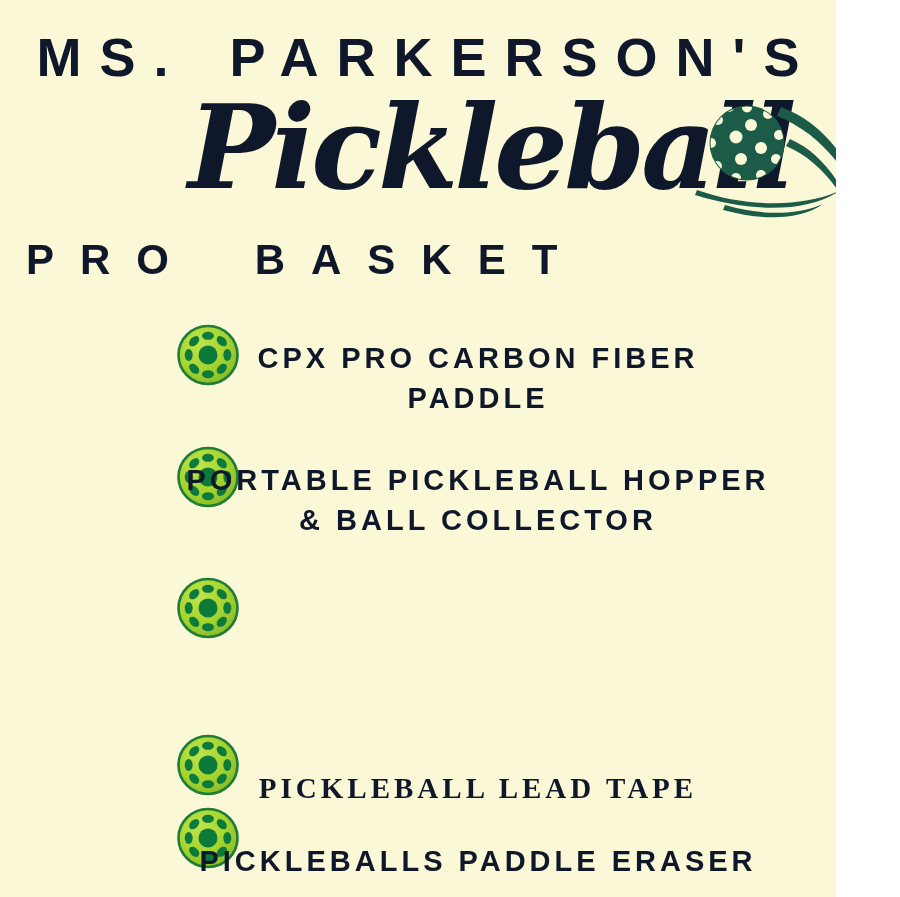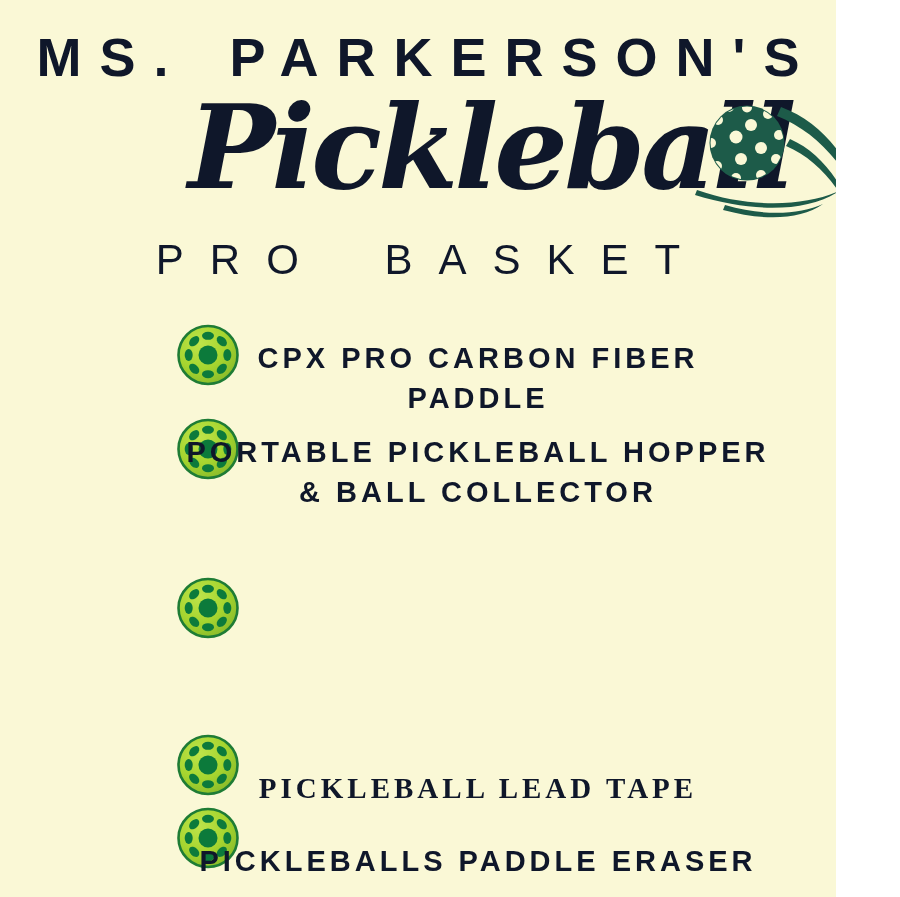--- a/index.html
+++ b/index.html
@@ -26,22 +26,22 @@
     font-size:116px;line-height:1.1;
     letter-spacing:-4px;
     white-space:nowrap;
   }
   .header-art{
     position:absolute;left:669px;top:93px;
     width:215px;height:160px;
   }
   .subtitle{
     position:absolute;top:236px;left:0;right:0;
-    text-align:center;
-    font-size:42px;font-weight:400;
+    text-align:left;
+    font-size:42px;font-weight:700;
     letter-spacing:26px;padding-left:26px;
     word-spacing:22px;
     white-space:nowrap;
   }
   .item-list{
     list-style:none;margin:0;padding:0;
   }
   .item-row{
     position:absolute;left:0;right:0;height:66px;
     display:flex;align-items:center;
@@ -53,21 +53,21 @@
   .item-label{
     position:absolute;left:120px;right:0;
     text-align:center;
     font-size:29px;font-weight:700;
     letter-spacing:4px;
     line-height:40px;
     white-space:pre-line;
     margin-top:45px;
   }
   .row-1{top:322px;}
-  .row-2{top:416px;padding-left:36px;}
+  .row-2{top:444px;padding-left:36px;}
   .row-3{top:575px;}
   .row-4{top:732px;font-family:Liberation Serif, serif;}
   .row-5{top:805px;}
   .defs-holder{position:absolute;width:0;height:0;overflow:hidden;}
 </style>
 </head>
 <body>
 
 <div class="poster">
 

